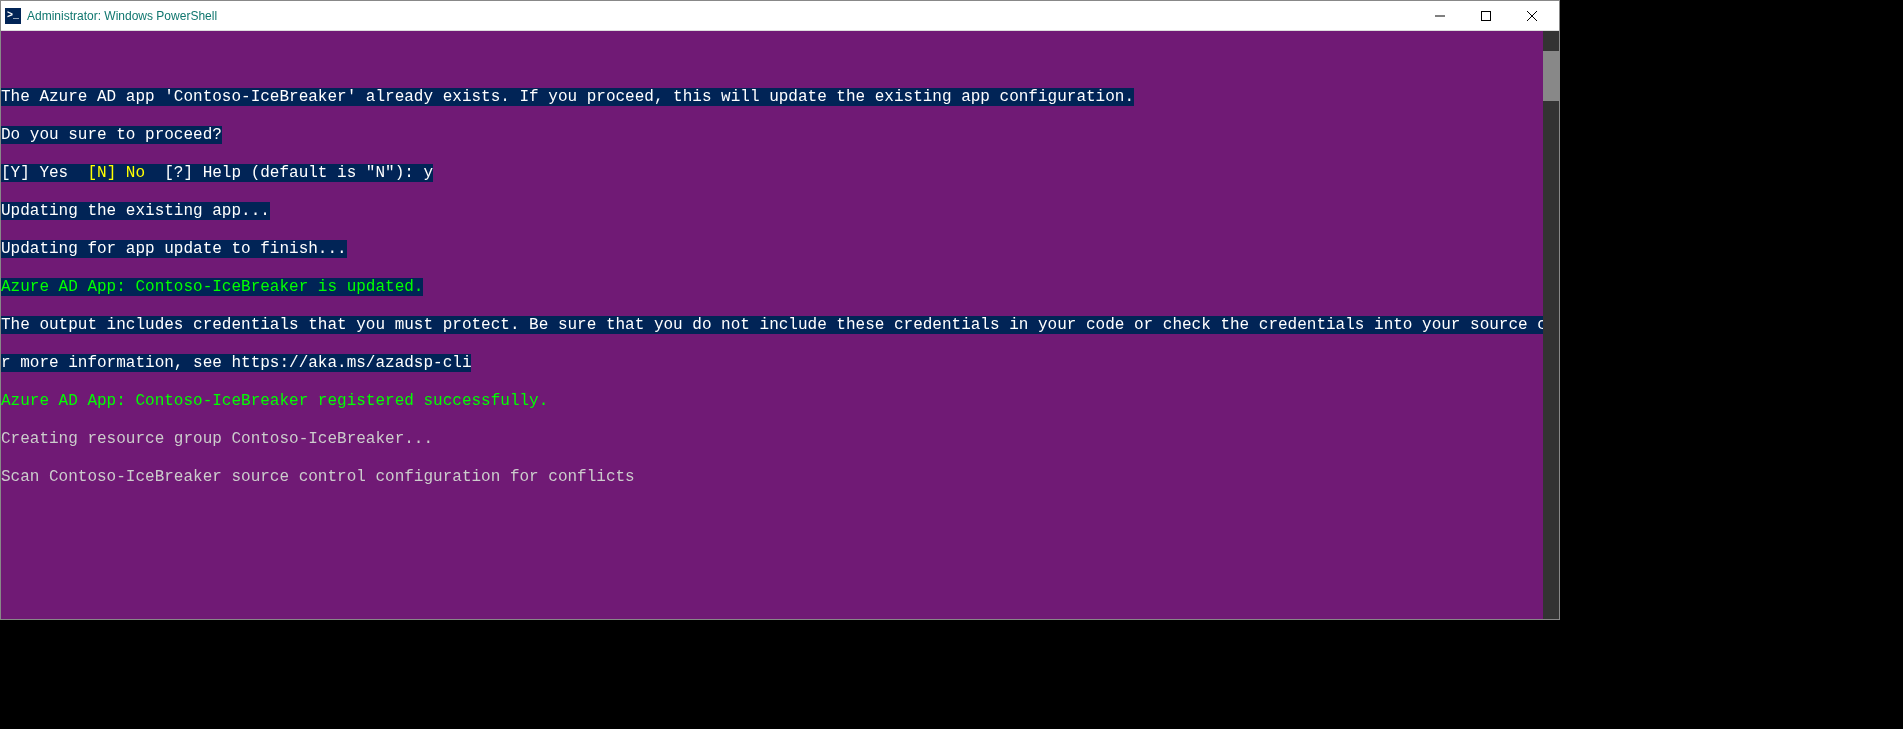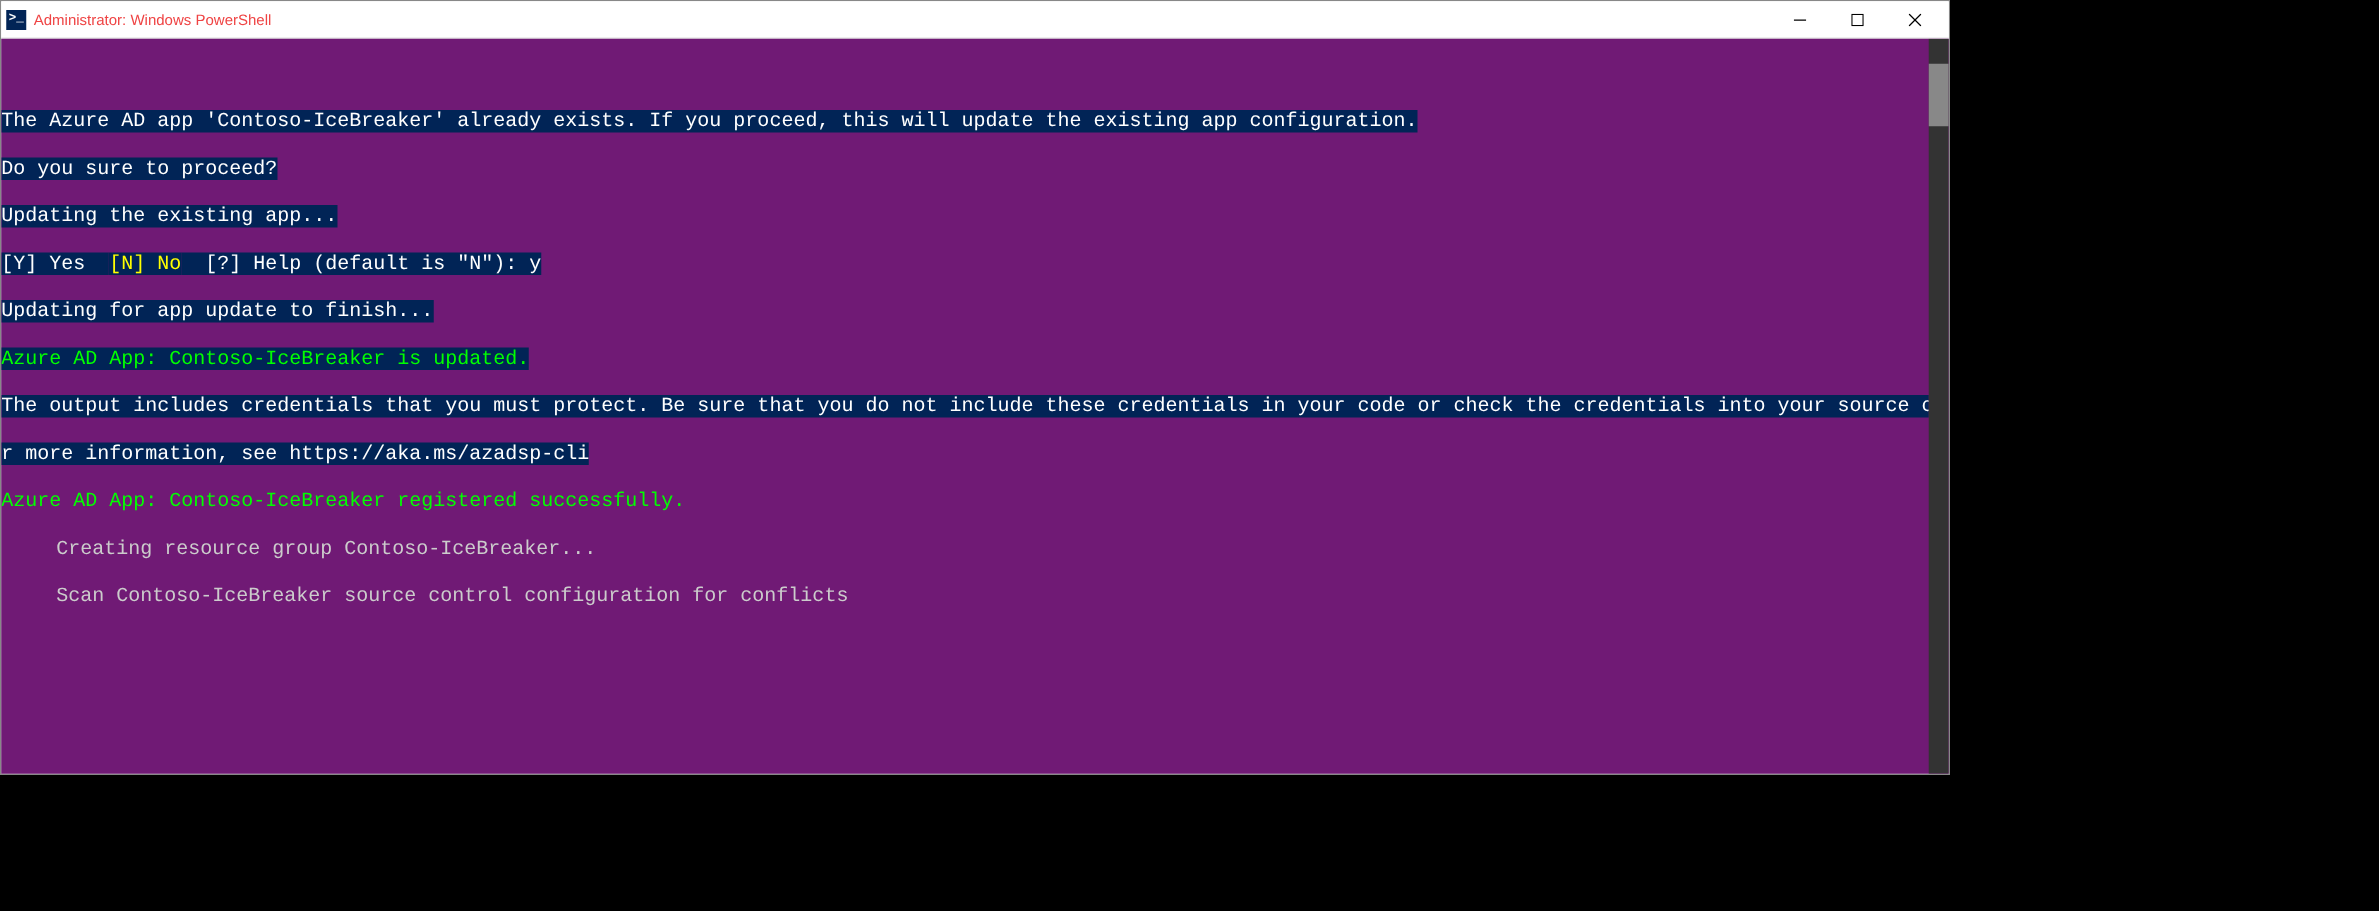--- a/index.html
+++ b/index.html
@@ -33,21 +33,21 @@
       display: flex;
       align-items: center;
       justify-content: center;
       color: #fff;
       font-size: 10px;
       font-weight: bold;
     }
     .titlebar-text {
       font-family: 'Segoe UI', Tahoma, sans-serif;
       font-size: 12px;
-      color: #ef4444;
+      color: #0f766e;
       flex: 1;
     }
     .titlebar-controls {
       display: flex;
     }
     .titlebar-btn {
       width: 46px;
       height: 30px;
       display: flex;
       align-items: center;
@@ -81,21 +81,21 @@
     .scrollbar-thumb {
       position: absolute;
       right: 0;
       width: 16px;
       height: 50px;
       background: #888;
       top: 20px;
     }
     .line { display: block; }
     .sel { background: #012456; color: #fff; display: inline; }
-    .plain { color: #ccc; padding-left: 44px; }
+    .plain { color: #ccc; }
     .green { color: #00ff00; }
     .yellow { color: #ffff00; }
     pre {
       font-family: Consolas, 'Courier New', monospace;
       font-size: 16px;
       line-height: 19px;
     }
   </style>
 </head>
 <body>
@@ -121,22 +121,22 @@
             <line x1="10" y1="0" x2="0" y2="10" stroke="#000" stroke-width="1"></line>
           </svg>
       </div>
     </div>
   </div>
 
   <div class="terminal">
     <div class="terminal-inner">
 <pre class="line"><span class="sel">The Azure AD app 'Contoso-IceBreaker' already exists. If you proceed, this will update the existing app configuration.</span></pre>
 <pre class="line"><span class="sel">Do you sure to proceed?</span></pre>
+<pre class="line"><span class="sel">[Y] Yes  </span><span class="sel yellow">[N] No</span><span class="sel">  [?] Help (default is "N"): y</span></pre>
 <pre class="line"><span class="sel">Updating the existing app...</span></pre>
-<pre class="line"><span class="sel">[Y] Yes  </span><span class="sel yellow">[N] No</span><span class="sel">  [?] Help (default is "N"): y</span></pre>
 <pre class="line"><span class="sel">Updating for app update to finish...</span></pre>
 <pre class="line"><span class="sel green">Azure AD App: Contoso-IceBreaker is updated.</span></pre>
 <pre class="line"><span class="sel">The output includes credentials that you must protect. Be sure that you do not include these credentials in your code or check the credentials into your source control. Fo</span></pre>
 <pre class="line"><span class="sel">r more information, see https://aka.ms/azadsp-cli</span></pre>
 <pre class="line"><span class="green">Azure AD App: Contoso-IceBreaker registered successfully.</span></pre>
 <pre class="line"><span class="plain">Creating resource group Contoso-IceBreaker...</span></pre>
 <pre class="line"><span class="plain">Scan Contoso-IceBreaker source control configuration for conflicts</span></pre>
 <pre class="line"><span class="plain"> </span></pre>
 
 

